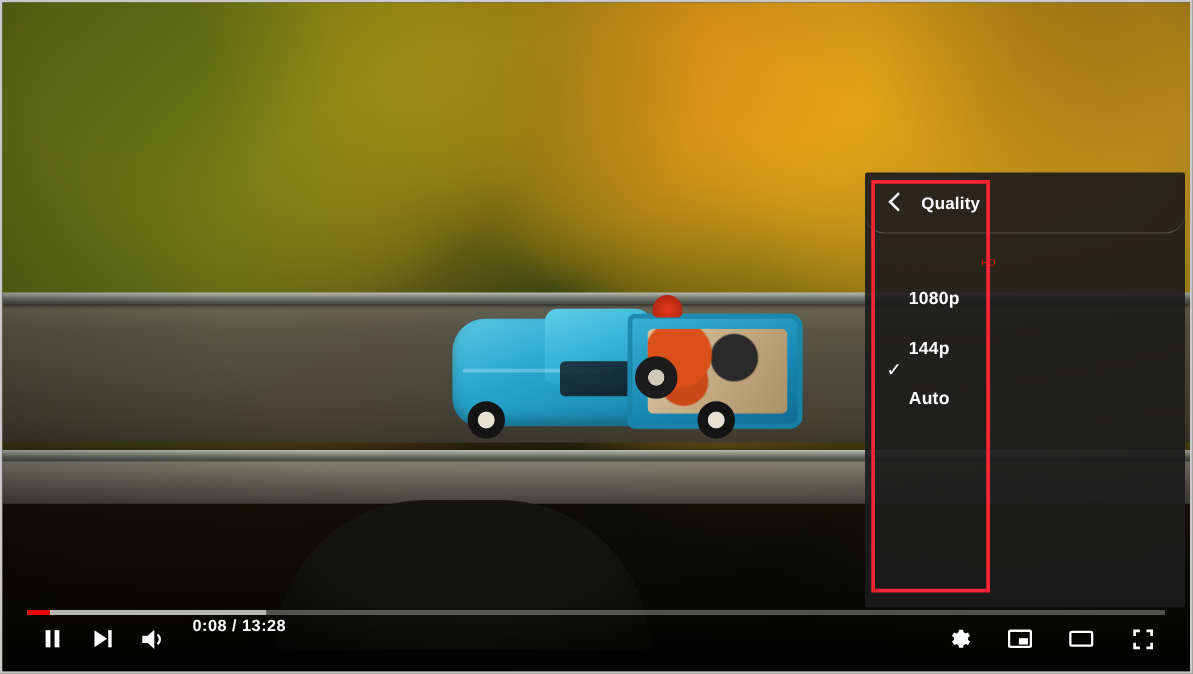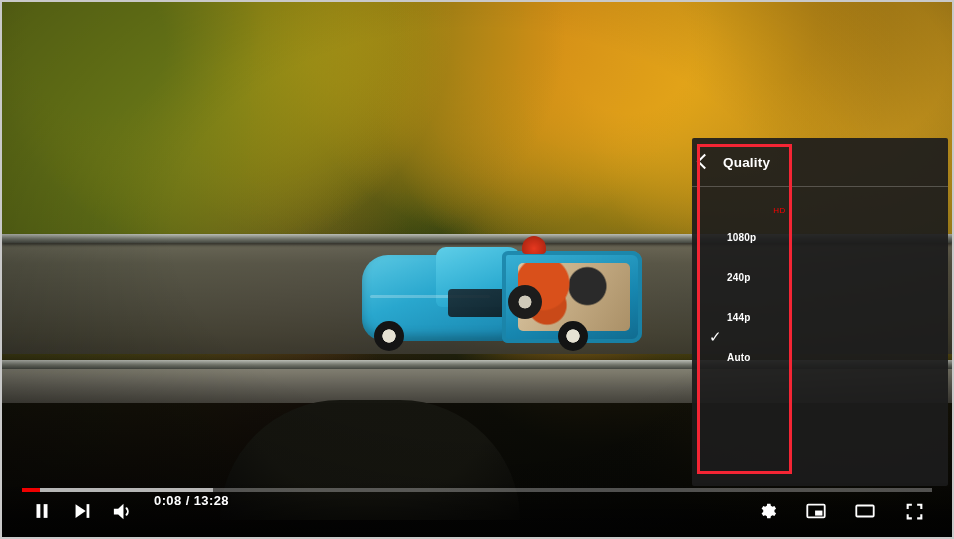--- a/index.html
+++ b/index.html
@@ -132,22 +132,23 @@
 
   
   #settings-menu {
     position: absolute; left: 690px; top: 136px; width: 256px; height: 348px;
     background: rgba(28,28,28,.92);
     color: #eee;
     border-radius: 2px;
   }
   #menu-header {
     height: 49px; display: flex; align-items: center;
-    padding-left: 3px; gap: 14px;
+    padding-left: 17px; gap: 14px;
     border-bottom: 1px solid rgba(255,255,255,.22);
+    border-radius: 16px;
   }
   #menu-header .back-arrow {
     width: 14px; height: 14px; position: relative; flex: 0 0 auto;
   }
   #menu-header .back-arrow::before {
     content: ""; position: absolute; left: 4px; top: 1px;
     width: 9px; height: 9px;
     border-left: 2px solid #fff; border-bottom: 2px solid #fff;
     transform: rotate(45deg);
   }
@@ -158,21 +159,21 @@
   .menu-item {
     height: 40px; display: flex; align-items: center;
     padding-left: 17px; cursor: pointer;
   }
   .menu-item .check {
     width: 18px; flex: 0 0 auto; font-size: 15px; color: #fff; line-height: 1;
     text-align: left; visibility: hidden;
   }
   .menu-item.checked .check { visibility: visible; }
   .menu-item .label {
-    font-size: 10px; font-weight: bold; color: #fff; letter-spacing: .2px; margin-top: 43px;
+    font-size: 14px; font-weight: bold; color: #fff; letter-spacing: .2px; margin-top: 43px;
   }
   .menu-item .hd-badge {
     font-size: 8px; font-weight: normal; color: #ff0000;
     margin-left: 17px; position: relative; top: -6px; letter-spacing: .3px;
   }
 
   
   #annotation-box {
     position: absolute; left: 695px; top: 142px; width: 95px; height: 330px;
     border: 3px solid #f42534;
@@ -257,24 +258,20 @@
 
       <div class="menu-item">
         <span class="check">✓</span>
         <span class="label">1080p</span>
         <span class="hd-badge">HD</span>
       </div>
 
 
 
 
-      <div class="menu-item">
-        <span class="check">✓</span>
-        <span class="label">240p</span>
-      </div>
 
       <div class="menu-item">
         <span class="check">✓</span>
         <span class="label">144p</span>
       </div>
 
       <div class="menu-item checked">
         <span class="check">✓</span>
         <span class="label">Auto</span>
       </div>

